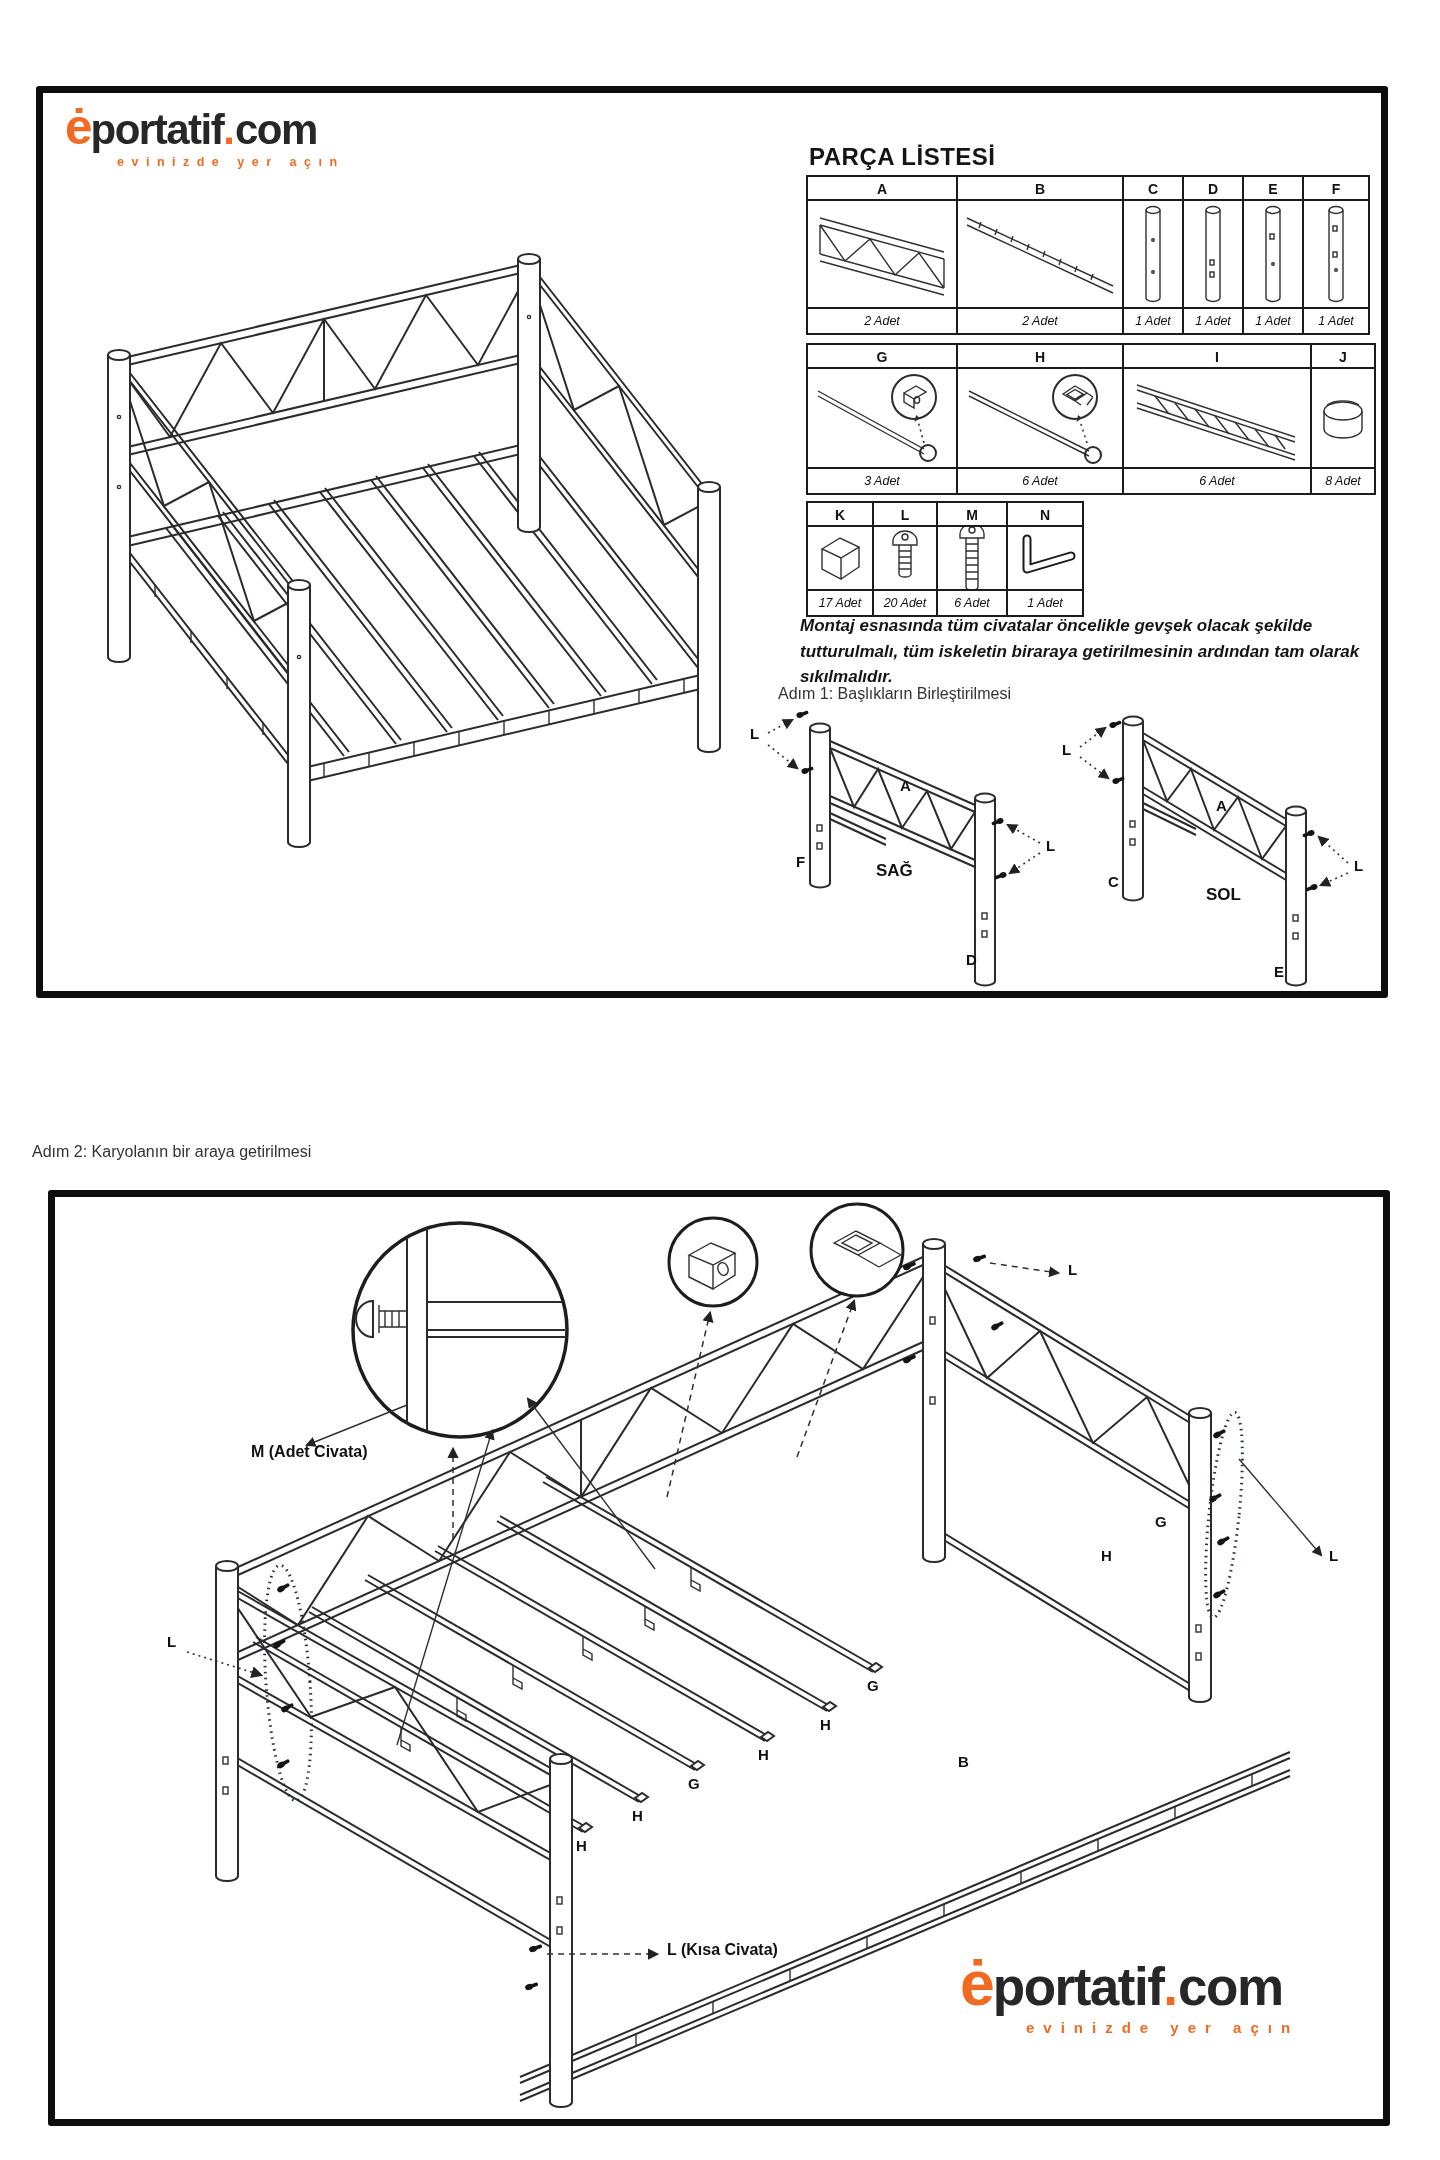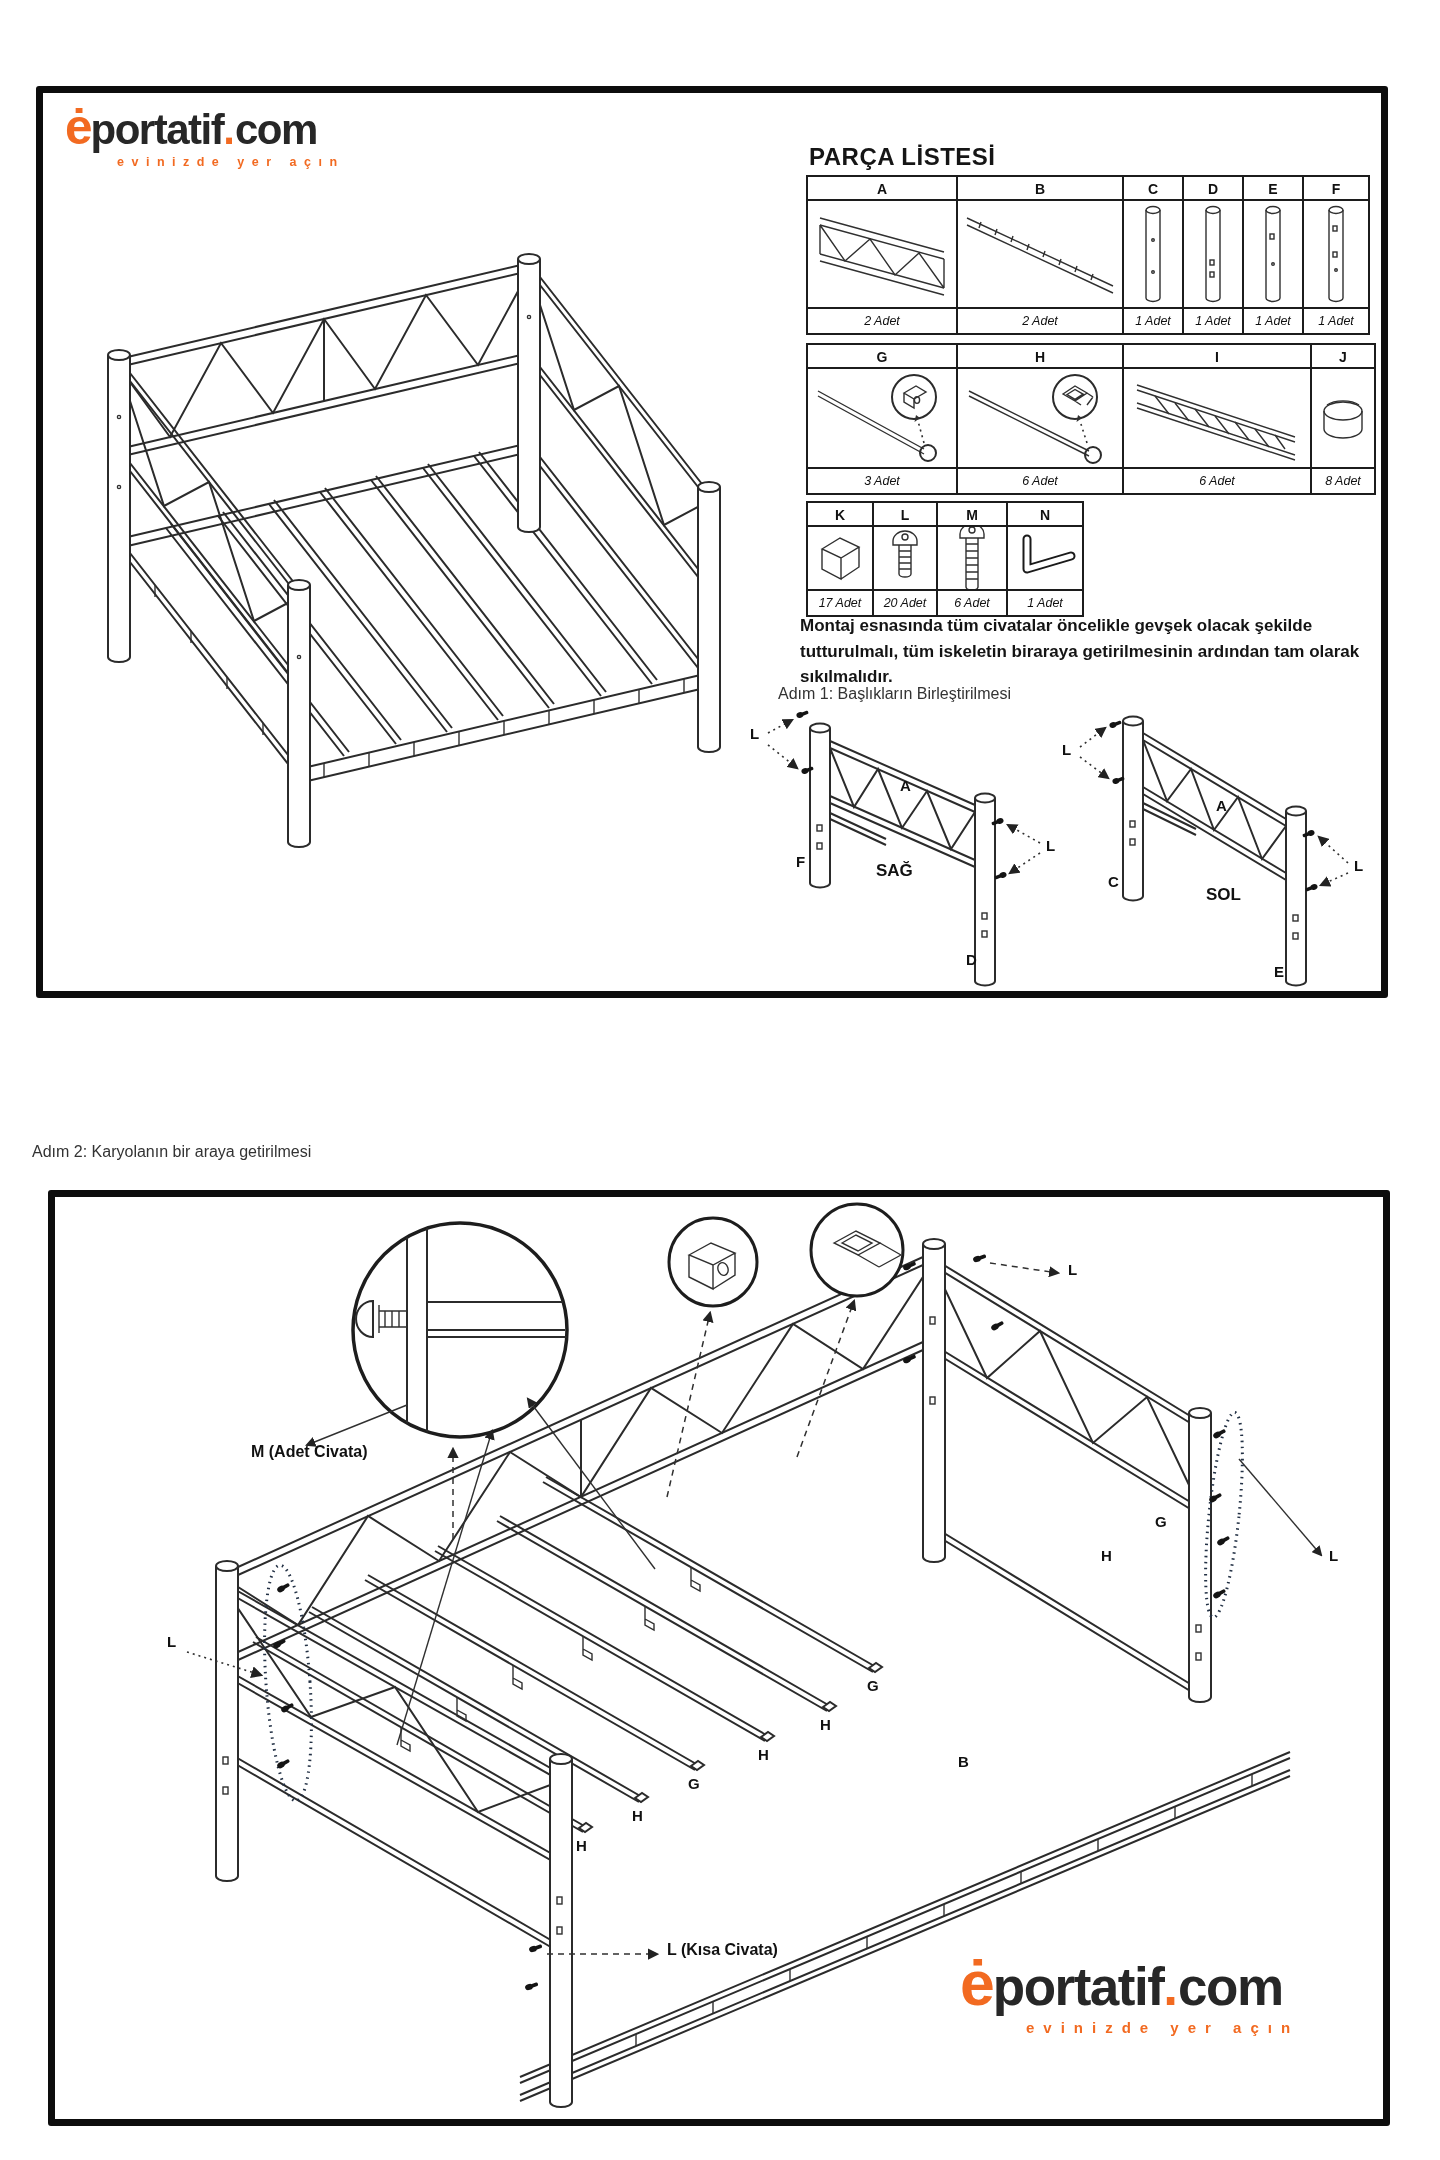--- a/index.html
+++ b/index.html
@@ -24,21 +24,21 @@
   .main-title { position:absolute; left:44px; top:748px; font-family:"DejaVu Serif", serif; font-weight:700; font-size:47px; color:#111; letter-spacing:0.5px; }
 
   .parts-title { position:absolute; left:766px; top:50px; font-weight:700; font-size:24px; color:#151515; letter-spacing:0.5px; }
   .ptable { position:absolute; display:flex; border:2px solid #1c1c1c; background:#fff; }
   .pcell { display:flex; flex-direction:column; border-right:2px solid #1c1c1c; }
   .pcell:last-child { border-right:none; }
   .ph { height:24px; line-height:24px; text-align:center; font-weight:700; font-size:14px; color:#111; border-bottom:2px solid #1c1c1c; }
   .pimg { flex:1; display:flex; align-items:center; justify-content:center; border-bottom:2px solid #1c1c1c; overflow:hidden; }
   .pq { height:24px; line-height:24px; text-align:center; font-size:12.5px; color:#111;font-style:italic; }
 
-  .note { position:absolute; left:757px; top:520px; width:606px; font-weight:700; font-size:17px; line-height:1.5; color:#141414; }
+  .note { position:absolute; left:757px; top:520px; width:606px; font-weight:700; font-style:italic; font-size:17px; line-height:1.5; color:#141414; }
   .step-h { position:absolute; font-size:16px; color:#333; }
   .step1-h { left:735px; top:592px;text-align:center; }
   .step2-h { left:32px; top:1143px; }
 
   .diagram { position:absolute; }
   .lbl { position:absolute; font-weight:700; font-size:15px; color:#111; white-space:nowrap; }
   .lbl2 { position:absolute; font-weight:700; font-size:16px; color:#111; white-space:nowrap; }
 
   svg .ln  { stroke:#2b2b2b; stroke-width:2; fill:none; }
   svg .lnw { stroke:#2b2b2b; stroke-width:2; fill:#fff; }

